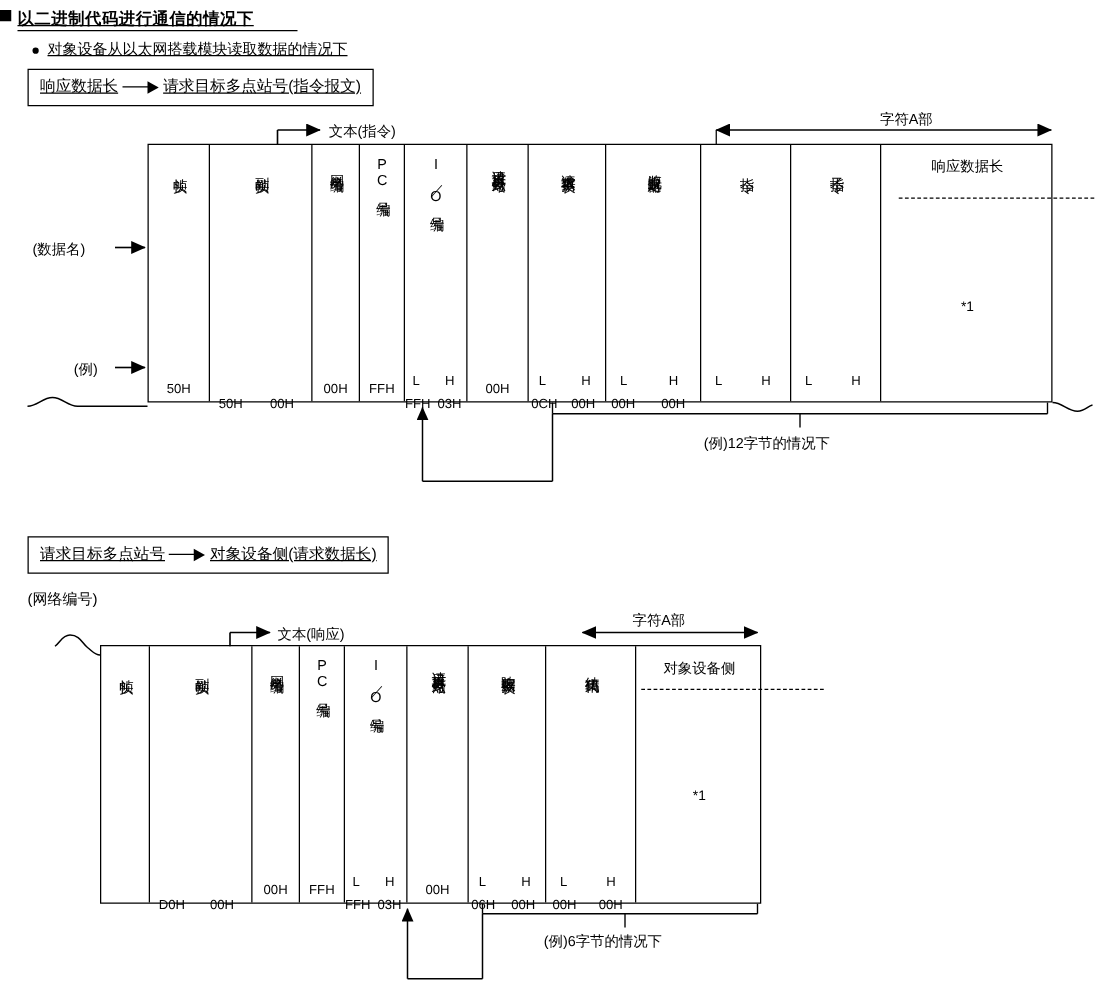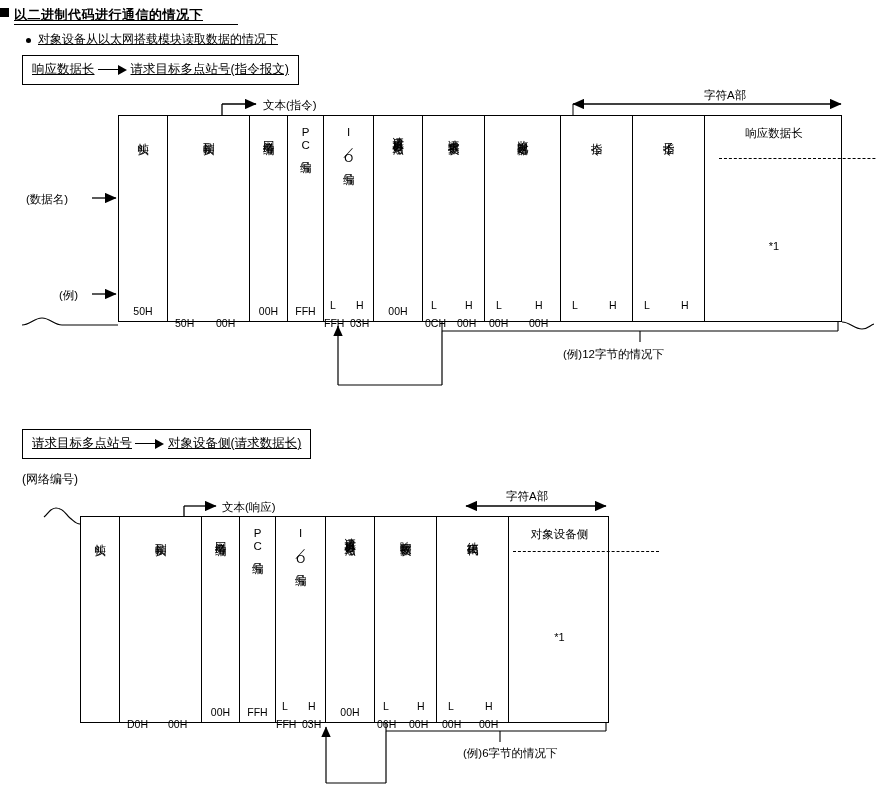--- a/index.html
+++ b/index.html
@@ -266,21 +266,21 @@
   </div>
 </div>
 
 <div class="abs caption-box" id="caption-2">
   <span>请求目标多点站号</span><span class="arrow-inline"></span><span>对象设备侧(请求数据长)</span>
 </div>
 
 <div class="plain" style="left:22px; top:471px; font-size:12px;">(网络编号)</div>
 <div class="plain" style="left:222px; top:500px;">文本(响应)</div>
 <div class="plain" style="left:506px; top:489px;">字符A部</div>
-<div class="plain" style="left:463px; top:746px;">(例)6字节的情况下</div>
+<div class="plain" style="left:435px; top:746px;">(例)6字节的情况下</div>
 
 <div class="frame" id="frame2" style="left:80px; top:516px; width:529px; height:207px;">
 
   <div class="cell" style="left:0px; width:39px;">
     <div class="cell-label"><span class="vtext">帧头</span></div>
   </div>
 
   <div class="cell" style="left:39px; width:82px;">
     <div class="cell-label"><span class="vtext">副帧头</span></div>
     <div class="hex-row" style="text-align:left;">

